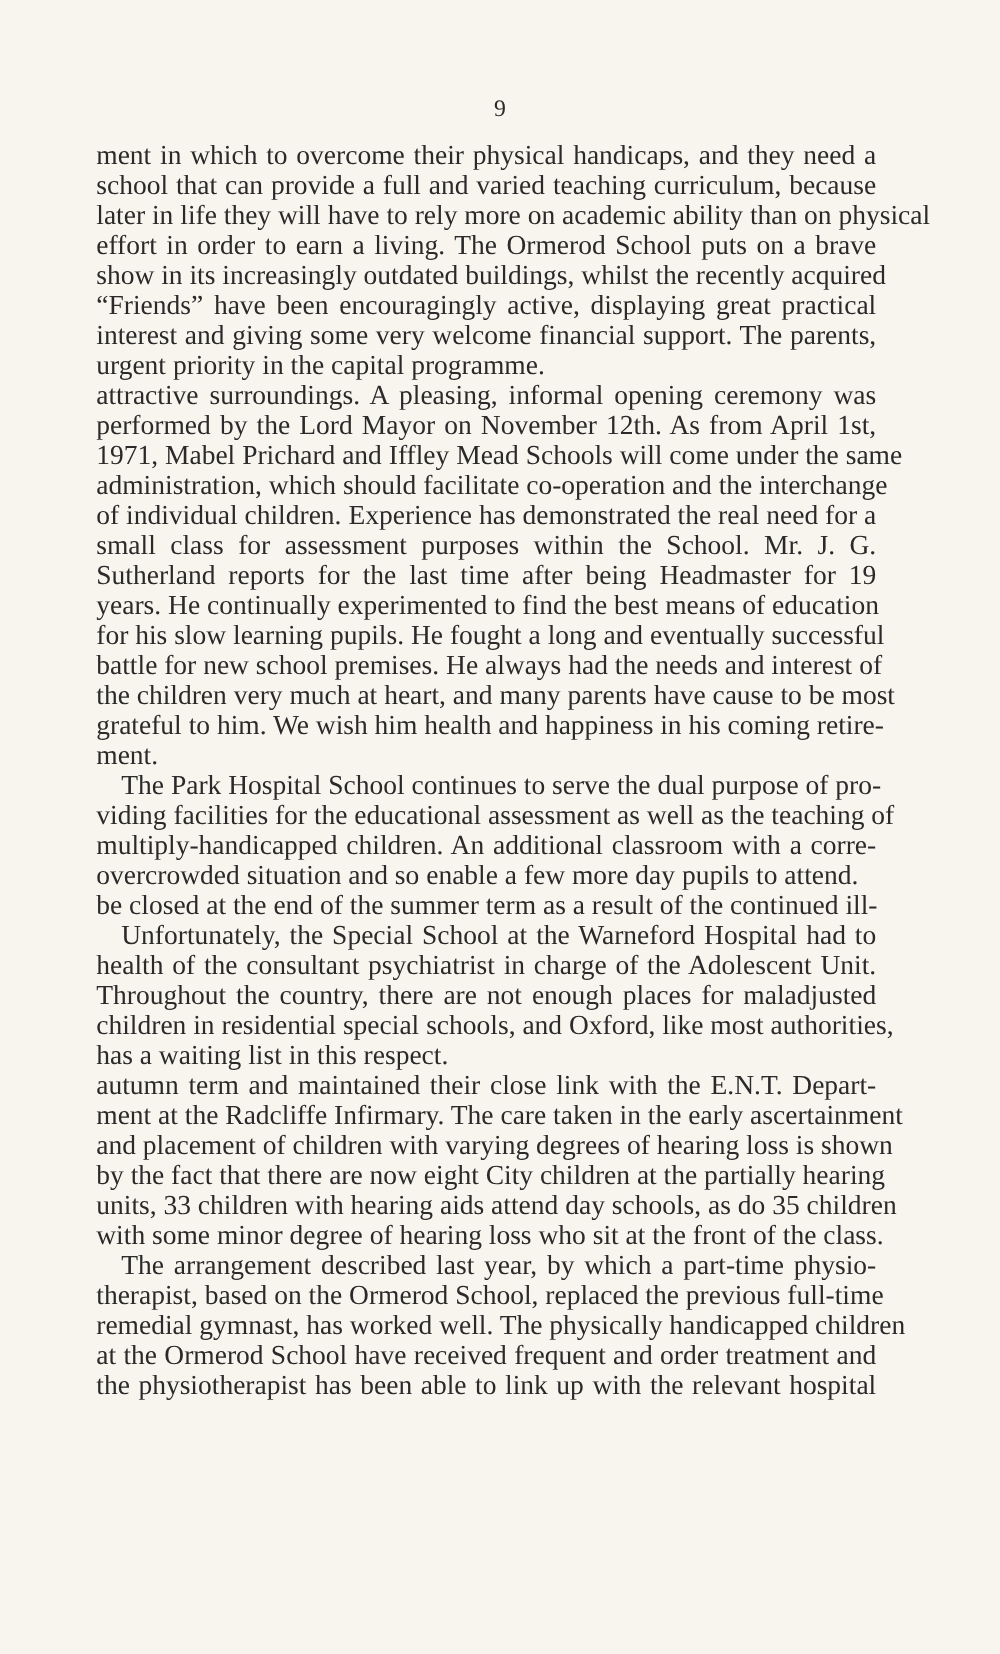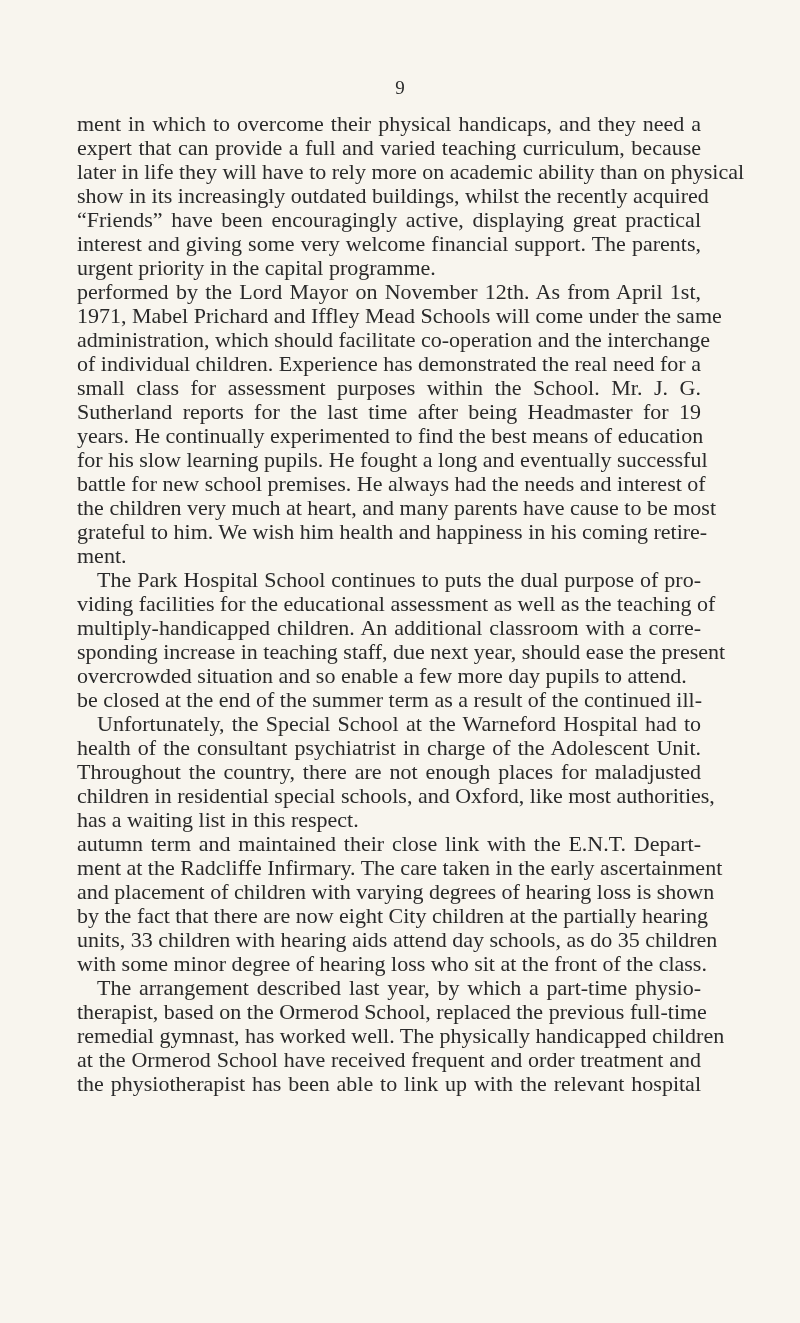--- a/index.html
+++ b/index.html
@@ -36,46 +36,47 @@
   .line.indent { padding-left: 20px; }
 </style>
 </head>
 <body>
 
 <div class="page-number">9</div>
 
 <div class="body-text" id="body-text">
     <div class="paragraph">
       <span class="line">ment in which to overcome their physical handicaps, and they need a</span>
-      <span class="line">expert that can provide a full and varied teaching curriculum, because</span>
+      <span class="line">school that can provide a full and varied teaching curriculum, because</span>
       <span class="line">later in life they will have to rely more on academic ability than on physical</span>
+      <span class="line">effort in order to earn a living. The Ormerod School puts on a brave</span>
       <span class="line">show in its increasingly outdated buildings, whilst the recently acquired</span>
       <span class="line">“Friends” have been encouragingly active, displaying great practical</span>
       <span class="line">interest and giving some very welcome financial support. The parents,</span>
       <span class="line last">urgent priority in the capital programme.</span>
     </div>
     <div class="paragraph">
+      <span class="line">attractive surroundings. A pleasing, informal opening ceremony was</span>
       <span class="line">performed by the Lord Mayor on November 12th. As from April 1st,</span>
       <span class="line">1971, Mabel Prichard and Iffley Mead Schools will come under the same</span>
       <span class="line">administration, which should facilitate co-operation and the interchange</span>
       <span class="line">of individual children. Experience has demonstrated the real need for a</span>
       <span class="line">small class for assessment purposes within the School. Mr. J. G.</span>
       <span class="line">Sutherland reports for the last time after being Headmaster for 19</span>
       <span class="line">years. He continually experimented to find the best means of education</span>
       <span class="line">for his slow learning pupils. He fought a long and eventually successful</span>
       <span class="line">battle for new school premises. He always had the needs and interest of</span>
       <span class="line">the children very much at heart, and many parents have cause to be most</span>
       <span class="line">grateful to him. We wish him health and happiness in his coming retire-</span>
       <span class="line last">ment.</span>
     </div>
     <div class="paragraph">
-      <span class="line indent">The Park Hospital School continues to puts the dual purpose of pro-</span>
+      <span class="line indent">The Park Hospital School continues to serve the dual purpose of pro-</span>
       <span class="line">viding facilities for the educational assessment as well as the teaching of</span>
       <span class="line">multiply-handicapped children. An additional classroom with a corre-</span>
-      <span class="line">sponding increase in teaching staff, due next year, should ease the present</span>
       <span class="line last">overcrowded situation and so enable a few more day pupils to attend.</span>
     </div>
     <div class="paragraph">
       <span class="line">be closed at the end of the summer term as a result of the continued ill-</span>
       <span class="line indent">Unfortunately, the Special School at the Warneford Hospital had to</span>
       <span class="line">health of the consultant psychiatrist in charge of the Adolescent Unit.</span>
       <span class="line">Throughout the country, there are not enough places for maladjusted</span>
       <span class="line">children in residential special schools, and Oxford, like most authorities,</span>
       <span class="line last">has a waiting list in this respect.</span>
     </div>

